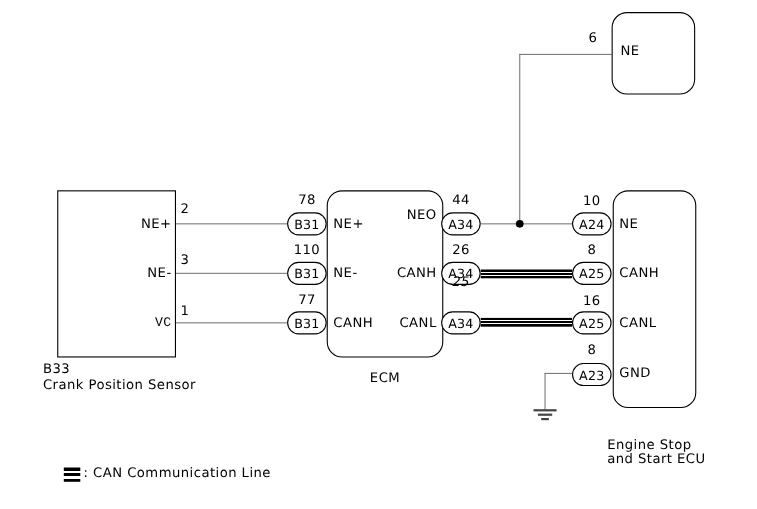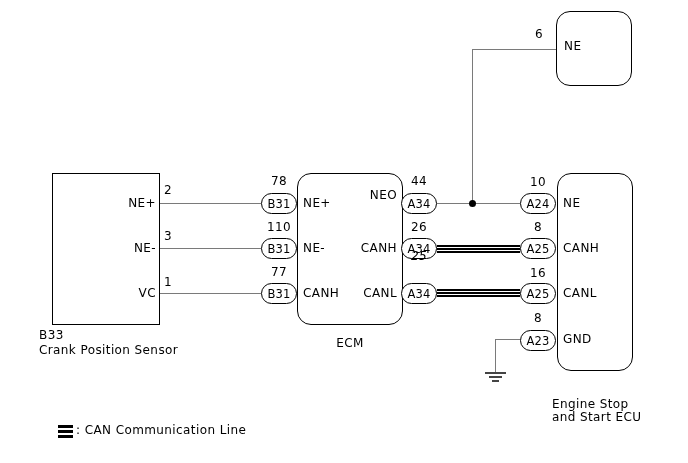--- a/index.html
+++ b/index.html
@@ -54,21 +54,21 @@
     <div class="gndbar" style="left:492px;top:380px;width:7px;"></div>
   </div>
 
   <div class="box" style="left:52px;top:173px;width:108px;height:152px;"></div>
   <div class="box rounded" style="left:297px;top:173px;width:106px;height:152px;"></div>
   <div class="box rounded" style="left:556px;top:11px;width:76px;height:75px;"></div>
   <div class="box rounded" style="left:557px;top:173px;width:76px;height:198px;"></div>
 
   <div class="lbl" style="left:100px;top:196px;width:56px;text-align:right;">NE+</div>
   <div class="lbl" style="left:100px;top:241px;width:56px;text-align:right;">NE-</div>
-  <div class="lbl" style="left:100px;top:286px;width:56px;text-align:right;">VC</div>
+  <div class="lbl" style="left:100px;top:286px;width:56px;text-align:right;font-family:Liberation Mono, monospace;">VC</div>
 
   <div class="num" style="left:162px;top:184px;width:12px;">2</div>
   <div class="num" style="left:162px;top:230px;width:12px;">3</div>
   <div class="num" style="left:162px;top:276px;width:12px;">1</div>
 
   <div class="num" style="left:259px;top:175px;width:40px;">78</div>
   <div class="oval" style="left:261px;top:193px;">B31</div>
   <div class="num" style="left:259px;top:221px;width:40px;text-align:center;">110</div>
   <div class="oval" style="left:261px;top:238px;">B31</div>
   <div class="num" style="left:259px;top:266px;width:40px;">77</div>

